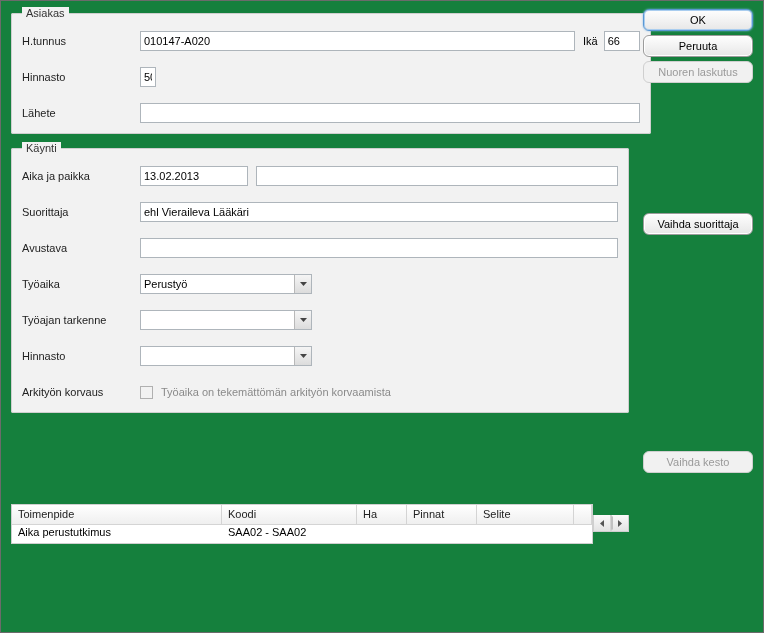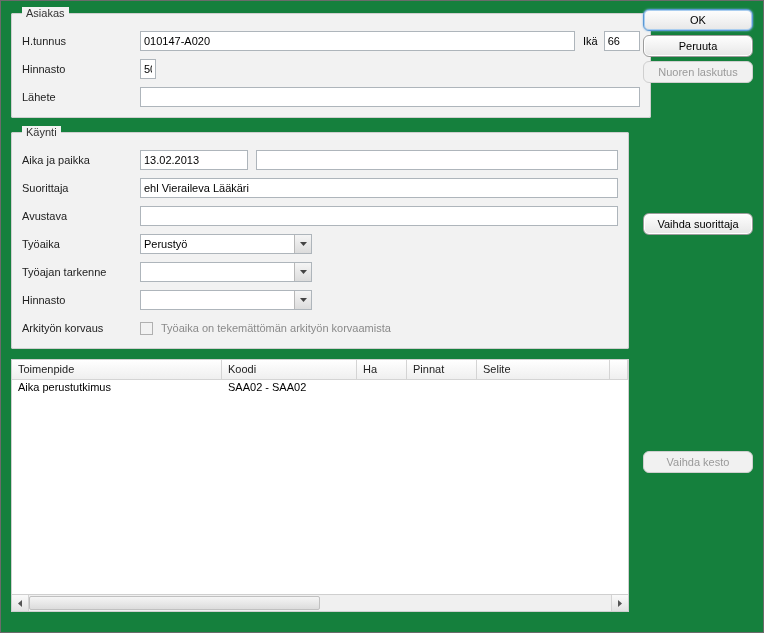--- a/index.html
+++ b/index.html
@@ -29,21 +29,21 @@
   .main-cols { display:flex; gap:14px; height:100%; }
   .left-col  { flex:1; min-width:0; display:flex; flex-direction:column; }
   .right-col { width:110px; display:flex; flex-direction:column; gap:4px; padding-top:2px; }
 
   fieldset {
     border:1px solid #cfcfcf; border-radius:2px; margin:0 0 8px 0; padding:12px 10px 10px 10px;
     background:#f2f2f2;
   }
   legend { padding:0 4px; color:#333; background:#f2f2f2; }
 
-  .row { display:flex; align-items:center; margin-bottom:8px; min-height:20px; }
+  .row { display:flex; align-items:center; margin-bottom:16px; min-height:20px; }
   .row .lbl { width:118px; color:#222; }
   .row .field { flex:1; display:flex; align-items:center; gap:8px; }
 
   input.text, .select {
     height:20px; border:1px solid #aeb5bb; background:#fff; padding:1px 3px; font:inherit;
   }
 
   .w-long   { width:435px; }
   .w-full   { flex:1; }
   .w-short  { width:108px; }
@@ -66,21 +66,21 @@
   .chk-label { color:#8a8a8a; }
 
   .btn {
     height:22px; border:1px solid #9c9c9c; background:linear-gradient(to bottom,#fefefe,#e7e7e7);
     border-radius:6px; font:inherit; padding:0 6px; cursor:pointer;
     box-shadow:0 0 0 1px #fff inset;
   }
   .btn.default { border-color:#5a98d4; box-shadow:0 0 0 1px #a9cdef inset, 0 0 2px #7fb2e2; }
   .btn[disabled] { color:#9a9a9a; border-color:#cfcfcf; background:#f1f1f1; cursor:default; box-shadow:none; }
 
-  .table-area { flex:1; display:flex; flex-direction:column; min-height:0; margin-top:2px; }
+  .table-area { flex:1; display:flex; flex-direction:row; min-height:0; margin-top:14px;align-items:center; }
   .grid {
     flex:1; border:1px solid #cfcfcf; background:#fff; overflow:hidden; min-height:0;
   }
   .grid-header { display:flex; height:20px; }
   .grid-header .cell {
     border-right:1px solid #d4d4d4; border-bottom:1px solid #d4d4d4;
     background:linear-gradient(to bottom,#ffffff,#efefef);
     padding:3px 6px; font-size:11px; color:#222; overflow:hidden; white-space:nowrap;
   }
   .grid-body .row-grid { display:flex; height:18px; }

